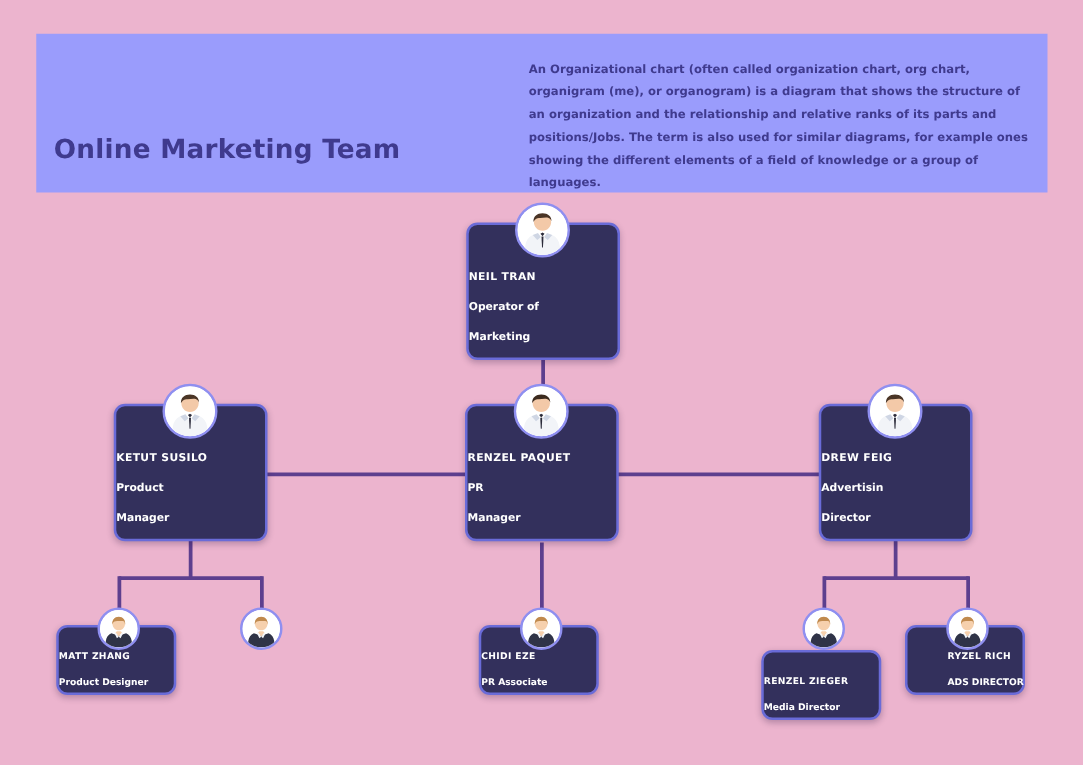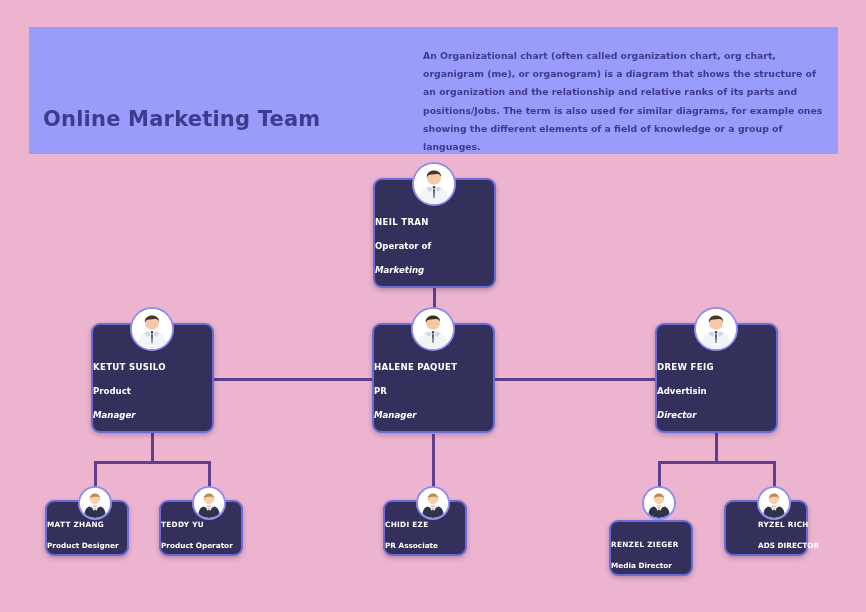--- a/index.html
+++ b/index.html
@@ -86,25 +86,25 @@
   }
 
   
   .node.big {
     width: 123px;
     height: 110px;
     padding-top: 26px;
   }
   .node.big .nm { font-size: 8.6px; margin-bottom: 14px; }
   .node.big .rl { font-size: 8.6px; margin-bottom: 14px; }
-  .node.big .rl.last { margin-bottom: 0; font-style: italic; }
+  .node.big .rl.last { margin-bottom: 0; }
 
   
   .node.small {
-    width: 84px;
+    width: 96px;
     height: 56px;
     padding-top: 14px;
   }
   .node.small .nm { font-size: 7.3px; margin-bottom: 12px; }
   .node.small .rl { font-size: 7.3px; margin-bottom: 0; }
 
   
   .avatar {
     position: absolute;
     border-radius: 50%;
@@ -175,21 +175,21 @@
       <path d="M13.4 26.5C9.6 28.2 7.4 31.5 6.8 36c-.2 1.6-.2 3.2-.2 4.6 4 2.2 9 3.4 15.4 3.4s11.4-1.2 15.4-3.4c0-1.4 0-3-.2-4.6-.6-4.5-2.8-7.8-6.6-9.5l-8.6 3.2z" fill="#f2f4f8"></path>
       <path d="M18 25.8l4 5.4 4-5.4-1.8-1.6h-4.4z" fill="#ffffff"></path>
       <path d="M21.1 27.8h1.8l-.5 9.5h-.8z" fill="#2b2b3a"></path>
       <path d="M22 27.6l-1.8-2.2 1.8-1.2 1.8 1.2z" fill="#2b2b3a"></path>
       <path d="M13.4 26.5l4.6-1.8 2.6 3.4-3.2 2.6z" fill="#cfd6e4"></path>
       <path d="M30.6 26.5L26 24.7l-2.6 3.4 3.2 2.6z" fill="#cfd6e4"></path>
     </svg>
   </div>
 
   <div class="node big" style="left:372px; top:323px;">
-    <div class="nm">HALENE PAQUET</div>
+    <div class="nm">RENZEL PAQUET</div>
     <div class="rl">PR</div>
     <div class="rl last">Manager</div>
   </div>
   <div class="avatar lg" style="left:411px; top:307px;">
     <svg viewBox="0 0 44 44">
       <circle cx="22" cy="22" r="22" fill="#ffffff"></circle>
       <path d="M22 8c-5 0-7.6 3-7.6 7 0 4.2 3 7.6 7.6 7.6S29.6 19.2 29.6 15c0-4-2.6-7-7.6-7z" fill="#f3c9a8"></path>
       <path d="M14 14.5c0-4.6 3.3-7.3 8-7.3s8 2.7 8 7.3c0-.5-1.2-2.6-3-3.2-2.4-.8-5.2.4-7.6.2-2-.2-3.6.7-4.4 2-.6.9-1 1.7-1 1z" fill="#3b2a1e"></path>
       <path d="M13.4 26.5C9.6 28.2 7.4 31.5 6.8 36c-.2 1.6-.2 3.2-.2 4.6 4 2.2 9 3.4 15.4 3.4s11.4-1.2 15.4-3.4c0-1.4 0-3-.2-4.6-.6-4.5-2.8-7.8-6.6-9.5l-8.6 3.2z" fill="#f2f4f8"></path>
       <path d="M18 25.8l4 5.4 4-5.4-1.8-1.6h-4.4z" fill="#ffffff"></path>
@@ -228,24 +228,20 @@
       <circle cx="22" cy="22" r="22" fill="#ffffff"></circle>
       <path d="M22 8.5c-5 0-7.4 3-7.4 7.2 0 4.4 3 8 7.4 8s7.4-3.6 7.4-8c0-4.2-2.4-7.2-7.4-7.2z" fill="#f6d0ad"></path>
       <path d="M14.4 17c-.4-5 2.6-9 7.6-9s8 4 7.6 9c-.4-.6-.6-3-1.4-3.6-1.2-.9-3.6-.5-6.2-.5-2.6 0-5 .3-6.2 1.4-.7.7-1.2 2.1-1.4 2.7z" fill="#c08a4e"></path>
       <path d="M13.4 27.2C9.6 28.9 7.4 32 6.8 36.4c-.2 1.6-.2 3-.2 4.3 4 2.1 9 3.3 15.4 3.3s11.4-1.2 15.4-3.3c0-1.3 0-2.7-.2-4.3-.6-4.4-2.8-7.5-6.6-9.2l-8.6 3z" fill="#2f3347"></path>
       <path d="M18.2 26.4l3.8 5 3.8-5-1.6-1.6h-4.4z" fill="#f6d0ad"></path>
       <path d="M22 31.4l-3.8-5-1.4.6 3.1 6.2z" fill="#f4f6fa"></path>
       <path d="M22 31.4l3.8-5 1.4.6-3.1 6.2z" fill="#f4f6fa"></path>
     </svg>
   </div>
 
-  <div class="node small" style="left:159px; top:500px;">
-    <div class="nm">TEDDY YU</div>
-    <div class="rl">Product Operator</div>
-  </div>
   <div class="avatar sm" style="left:192px; top:486px;">
     <svg viewBox="0 0 44 44">
       <circle cx="22" cy="22" r="22" fill="#ffffff"></circle>
       <path d="M22 8.5c-5 0-7.4 3-7.4 7.2 0 4.4 3 8 7.4 8s7.4-3.6 7.4-8c0-4.2-2.4-7.2-7.4-7.2z" fill="#f6d0ad"></path>
       <path d="M14.4 17c-.4-5 2.6-9 7.6-9s8 4 7.6 9c-.4-.6-.6-3-1.4-3.6-1.2-.9-3.6-.5-6.2-.5-2.6 0-5 .3-6.2 1.4-.7.7-1.2 2.1-1.4 2.7z" fill="#c08a4e"></path>
       <path d="M13.4 27.2C9.6 28.9 7.4 32 6.8 36.4c-.2 1.6-.2 3-.2 4.3 4 2.1 9 3.3 15.4 3.3s11.4-1.2 15.4-3.3c0-1.3 0-2.7-.2-4.3-.6-4.4-2.8-7.5-6.6-9.2l-8.6 3z" fill="#2f3347"></path>
       <path d="M18.2 26.4l3.8 5 3.8-5-1.6-1.6h-4.4z" fill="#f6d0ad"></path>
       <path d="M22 31.4l-3.8-5-1.4.6 3.1 6.2z" fill="#f4f6fa"></path>
       <path d="M22 31.4l3.8-5 1.4.6-3.1 6.2z" fill="#f4f6fa"></path>
     </svg>

